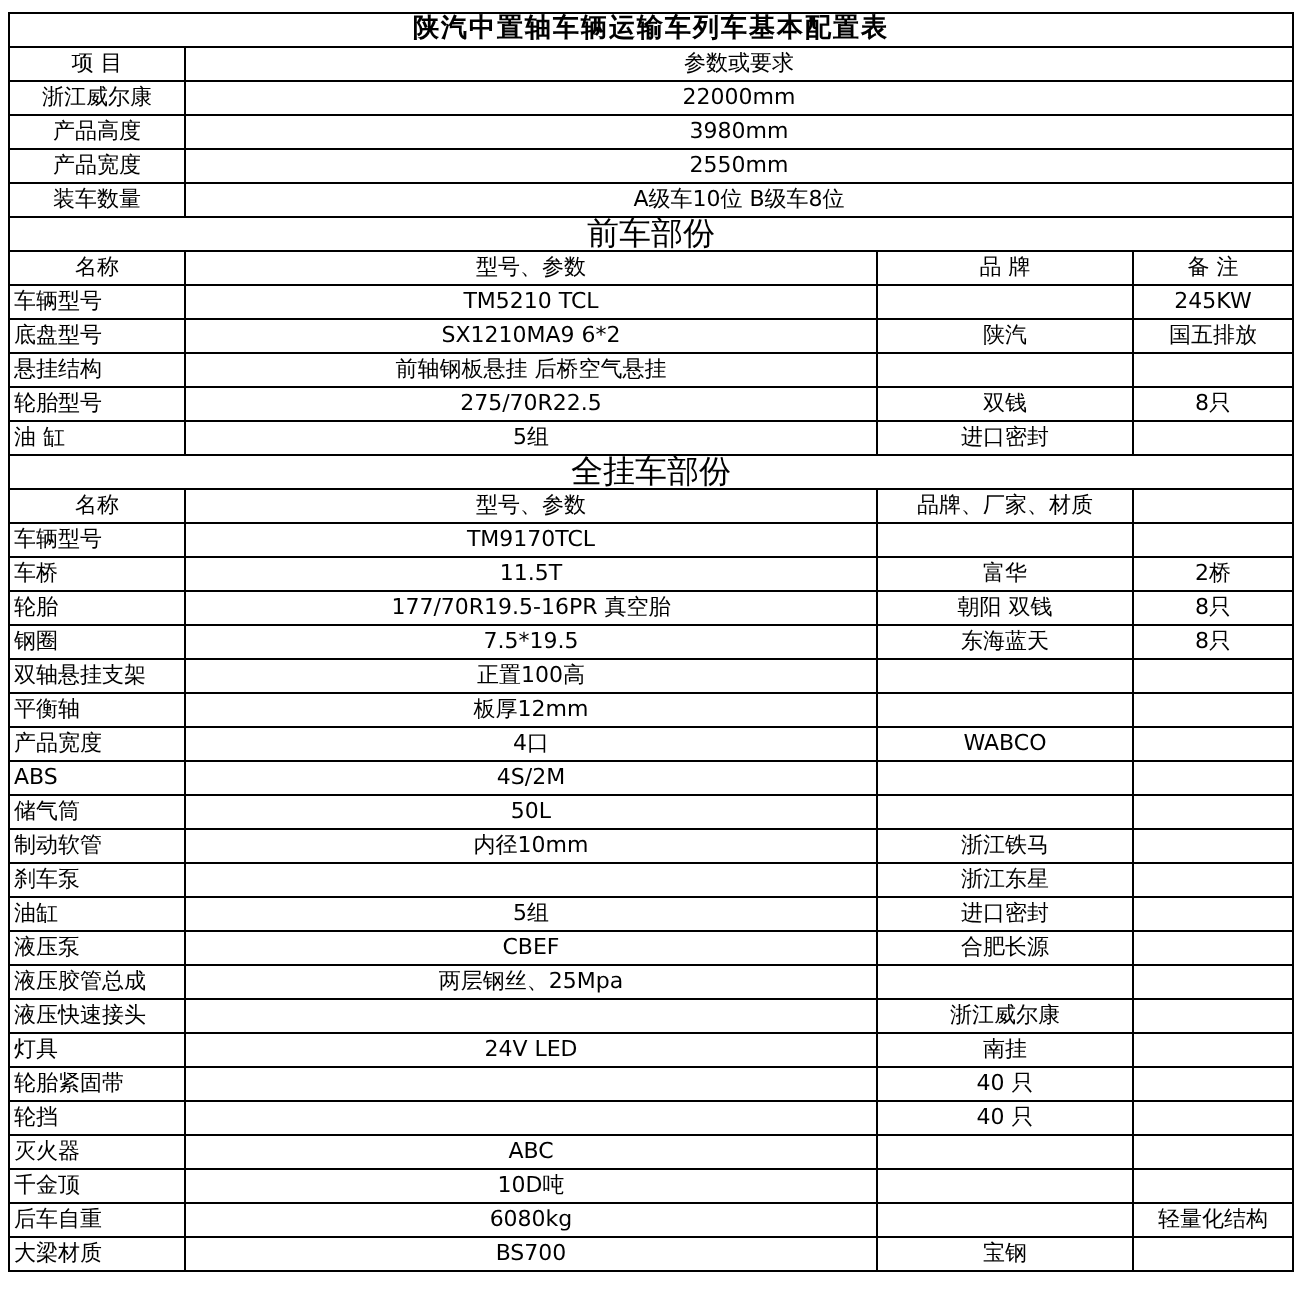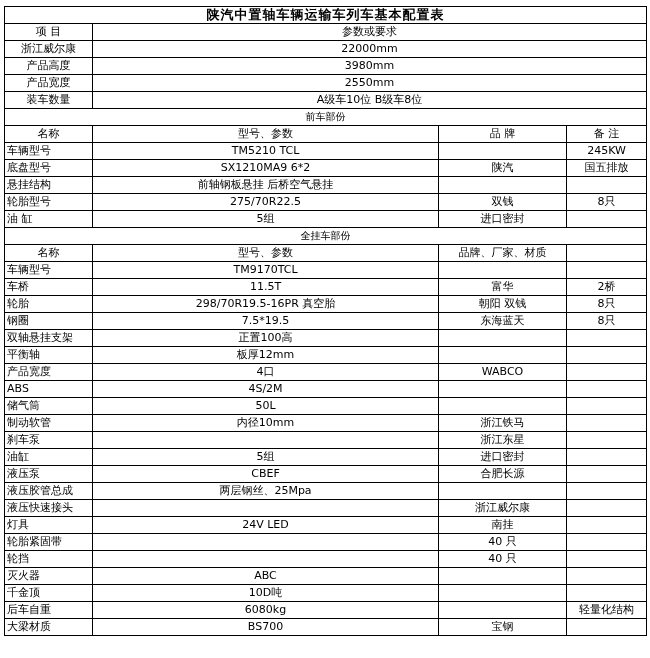--- a/index.html
+++ b/index.html
@@ -41,21 +41,21 @@
   .title-row td {
     text-align: center;
     font-weight: bold;
     font-size: 13px;
     height: 20px;
     letter-spacing: 1px;
   }
   .section-row td {
     text-align: center;
     font-weight: normal;
-    font-size: 10px;
+    font-size: 16px;
   }
   .hdr td {
     text-align: center;
     margin-top: 17px;
   }
   .c-center { text-align: center; }
 </style>
 </head>
 <body>
 
@@ -151,21 +151,21 @@
         <td class="c-center"></td>
       </tr>
       <tr>
         <td>车桥</td>
         <td class="c-center">11.5T</td>
         <td class="c-center">富华</td>
         <td class="c-center">2桥</td>
       </tr>
       <tr>
         <td>轮胎</td>
-        <td class="c-center">298/70R19.5-16PR 真空胎</td>
+        <td class="c-center">177/70R19.5-16PR 真空胎</td>
         <td class="c-center">朝阳 双钱</td>
         <td class="c-center">8只</td>
       </tr>
       <tr>
         <td>钢圈</td>
         <td class="c-center">7.5*19.5</td>
         <td class="c-center">东海蓝天</td>
         <td class="c-center">8只</td>
       </tr>
       <tr>

